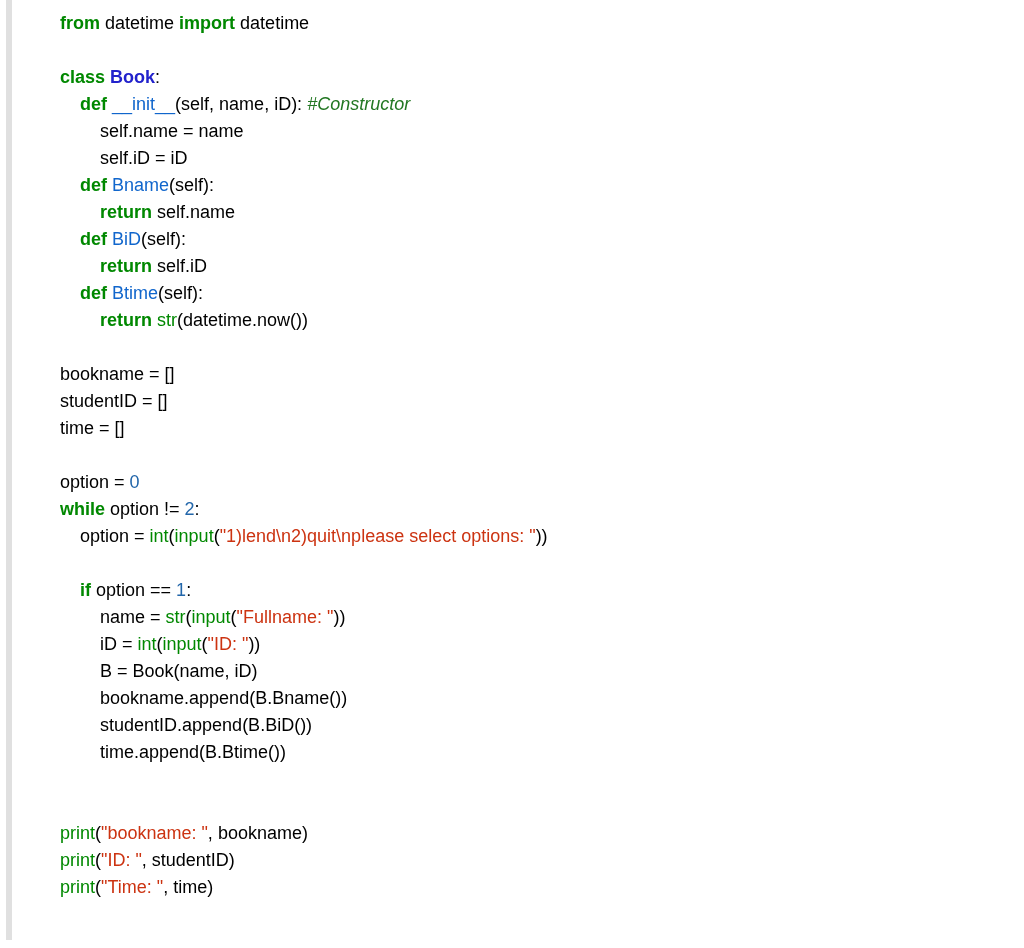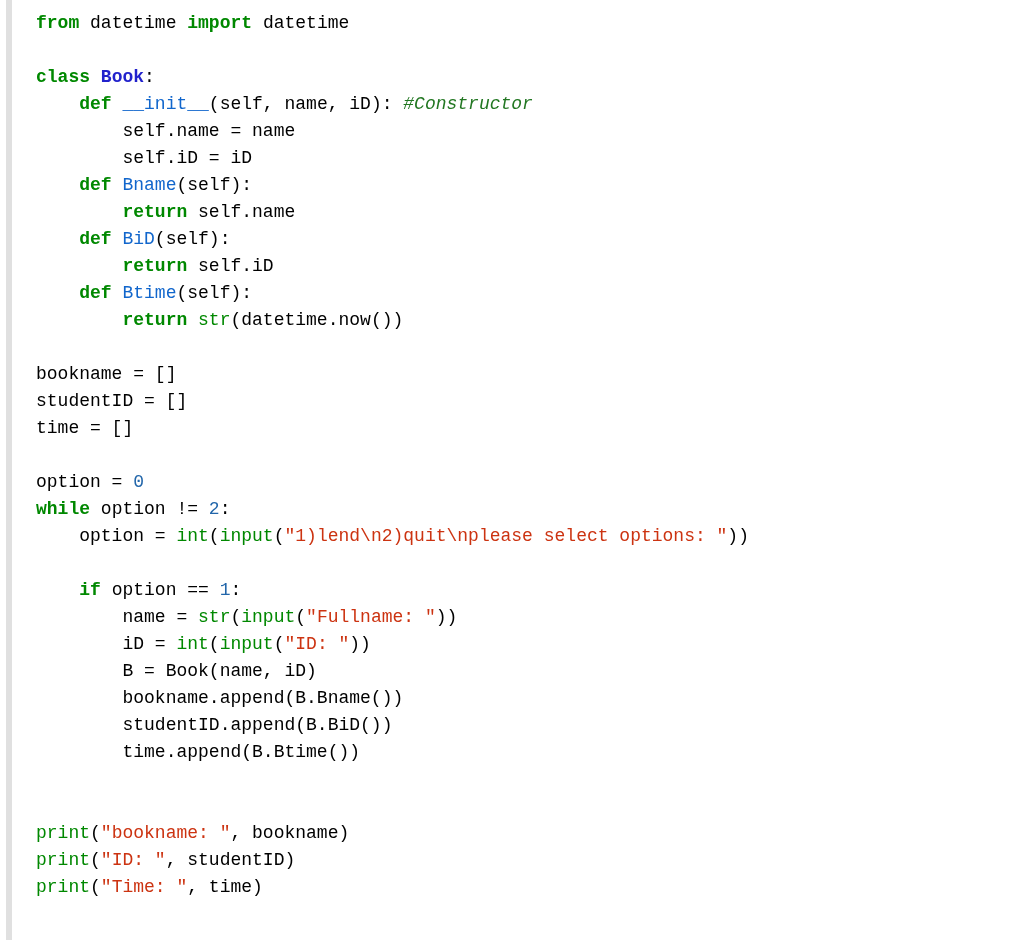--- a/index.html
+++ b/index.html
@@ -4,25 +4,25 @@
 <style>
   html, body {
     margin: 0;
     padding: 0;
     width: 1024px;
     height: 948px;
     background: #ffffff;
     overflow: hidden;
   }
   .code-block {
-    font-family: Liberation Mono, monospace;
+    font-family: Liberation Sans, sans-serif;
     font-size: 18px;
     line-height: 1.5;
     white-space: pre;
-    padding: 10px 24px;
+    padding: 10px 48px;
     color: #000000;
     border-left: 6px solid #e0e0e0;
     margin-left: 6px;
     min-height: 920px;
   }
   .kw   { color: #008800; font-weight: bold; }  
   .bi   { color: #008800; }                     
   .cls  { color: #2222cc; font-weight: bold; }  
   .fn   { color: #1166cc; }                     
   .str  { color: #cc3311; }                     

